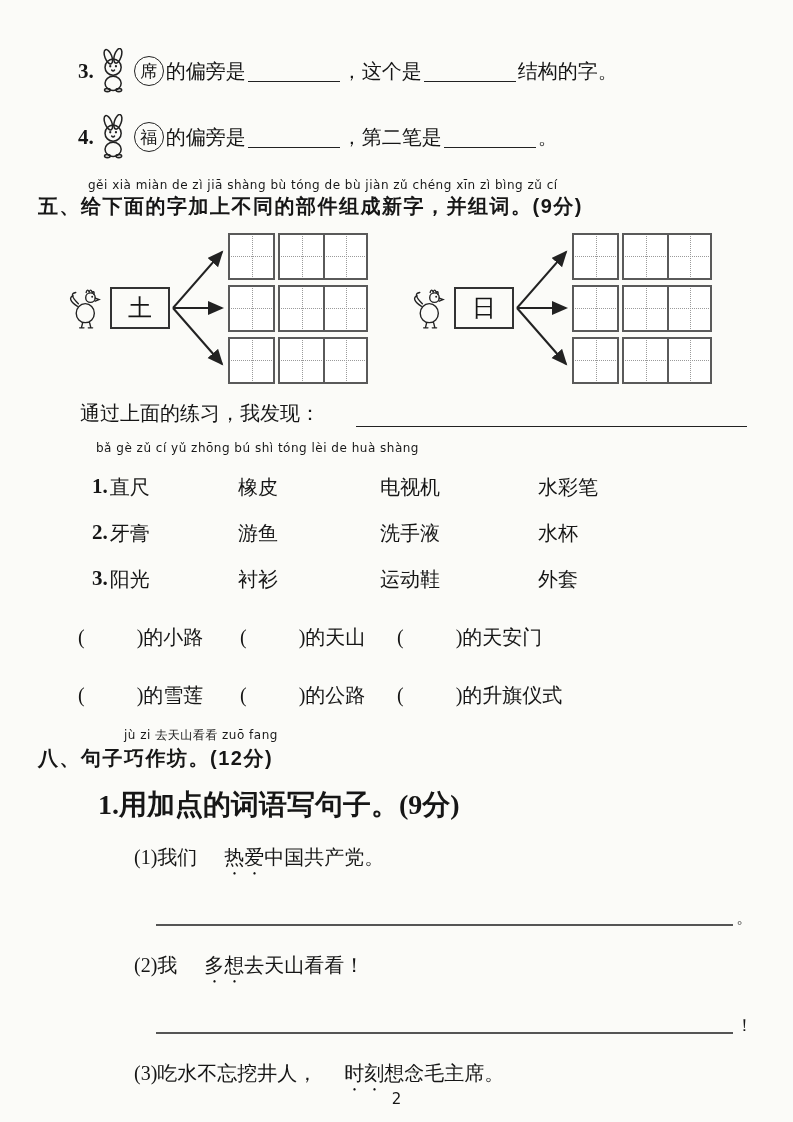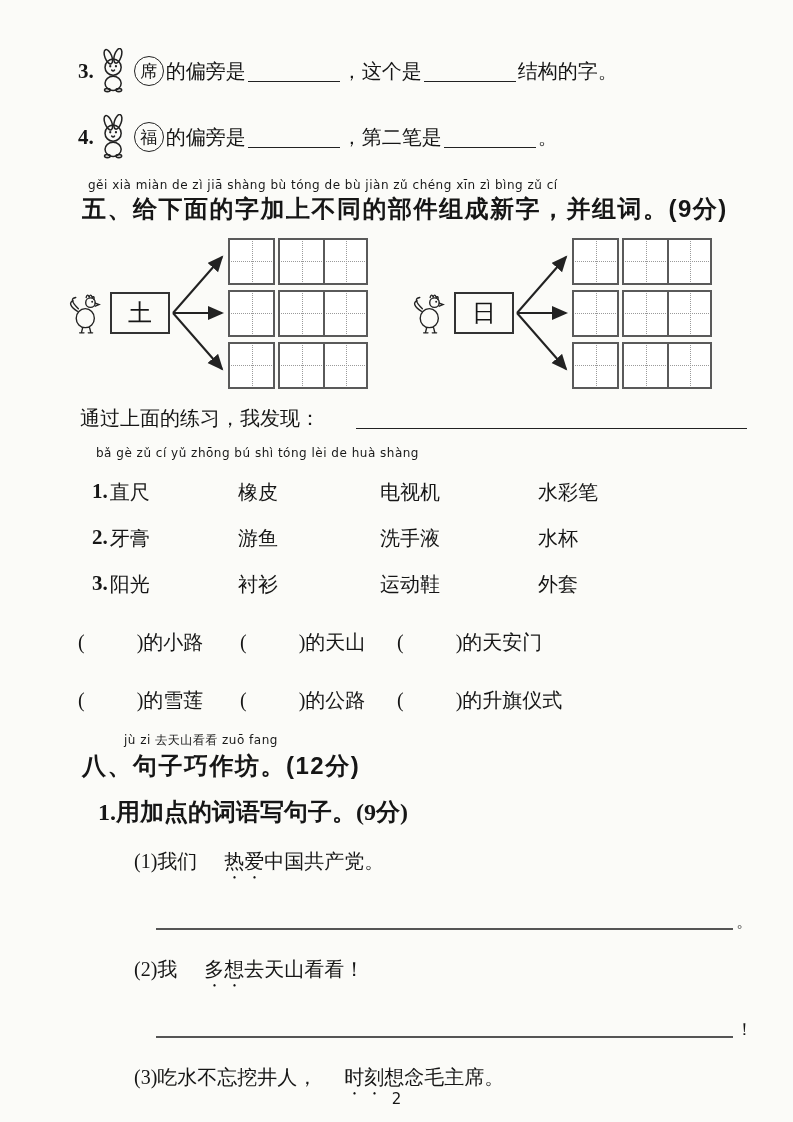--- a/index.html
+++ b/index.html
@@ -22,53 +22,53 @@
   .circled-char {
     width:30px; height:30px; border:1.8px solid #222; border-radius:50%;
     display:inline-flex; align-items:center; justify-content:center;
     font-size:17px; margin-right:2px; flex:0 0 auto;
   }
   .blank { display:inline-block; border-bottom:1.6px solid #222; height:1.1em; vertical-align:baseline; }
   .w92 { width:92px; margin:0 2px; }
 
   
   .pinyin { font-family:"DejaVu Sans",sans-serif; font-size:12px; color:#181818; letter-spacing:.5px; }
-  .q-title { font-family:"Liberation Sans",sans-serif; font-weight:700; font-size:24px; letter-spacing:1.5px; margin-top:1px;margin-left:44px; }
+  .q-title { font-family:"Liberation Sans",sans-serif; font-weight:700; font-size:20px; letter-spacing:1.5px; margin-top:1px; }
 
   
   .grids-section { display:flex; margin-top:12px; }
   .grid-group { display:flex; align-items:center; }
   .char-box { border:2px solid #333; width:60px; height:42px; display:flex; align-items:center; justify-content:center; font-size:24px; margin-left:4px; }
   .arrows { width:58px; height:152px; flex:0 0 auto; }
   .grid-col { display:flex; flex-direction:column; gap:5px; }
   .grid-row { display:flex; gap:3px; align-items:center; }
   .tian { width:47px; height:47px; border:2px solid #5a5a5a; position:relative; background:#fff; }
   .tian::before { content:""; position:absolute; left:1px; right:1px; top:50%; border-top:1px dotted #9a9a9a; }
   .tian::after  { content:""; position:absolute; top:1px; bottom:1px; left:50%; border-left:1px dotted #9a9a9a; }
   .tian-pair { display:flex; border:2px solid #5a5a5a; background:#fff; }
   .tian-pair .half { width:43px; height:43px; position:relative; }
   .tian-pair .half + .half { border-left:2px solid #5a5a5a; }
   .half::before { content:""; position:absolute; left:1px; right:1px; top:50%; border-top:1px dotted #9a9a9a; }
   .half::after  { content:""; position:absolute; top:1px; bottom:1px; left:50%; border-left:1px dotted #9a9a9a; }
 
-  .summary-line { display:flex; align-items:center; margin:16px 6px 4px 42px; font-size:20px;gap:32px; }
+  .summary-line { display:flex; align-items:flex-end; margin:16px 6px 4px 42px; font-size:20px;gap:32px; }
   .summary-line .fill-line { flex:1; border-bottom:1.6px solid #222; height:1.05em; margin-left:4px; }
 
   
   .q6-rows { margin-left:54px; font-size:20px; }
   .q6-row { display:grid; grid-template-columns:146px 142px 158px auto; margin-top:19px; }
   .q6-first { display:flex; }
 
   
   .q7-rows { margin-left:40px; font-size:20px; }
   .q7-row { display:grid; grid-template-columns:162px 157px auto; margin-top:31px; }
   .paren-gap { display:inline-block; width:52px; }
 
   
-  .q8-sub { margin:14px 0 0 60px; font-size:24px; font-weight:600; }
+  .q8-sub { margin:14px 0 0 60px; font-size:28px; font-weight:600; }
   .sentence { margin:20px 0 0 96px; font-size:20px; }
   .em-dots {
     -webkit-text-emphasis:dot #111; -webkit-text-emphasis-position:under left;
     text-emphasis:dot #111; text-emphasis-position:under left;padding-left:27px;
   }
   .answer { display:flex; align-items:flex-end; margin:30px 0 0 118px; }
   .answer .line { width:614px; border-bottom:2px solid #555; height:1em; }
   .answer .punct { font-size:17px; margin-left:3px; line-height:1; }
 
   .page-num { position:absolute; bottom:14px; left:50%; transform:translateX(-50%); font-family:"DejaVu Sans",sans-serif; font-size:15px; }

